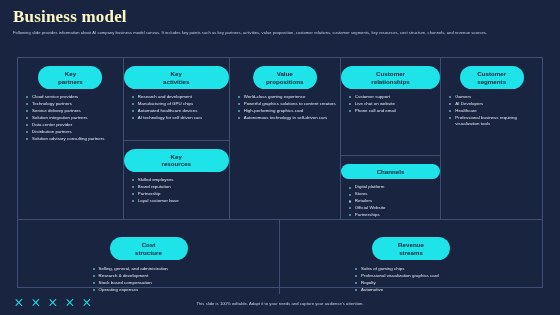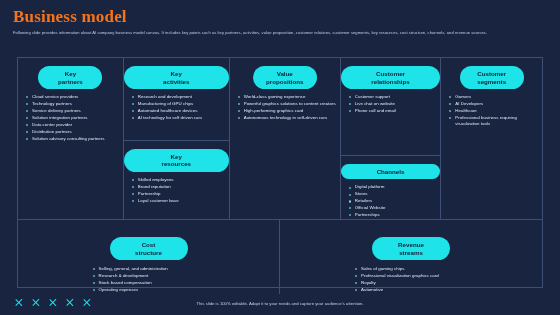--- a/index.html
+++ b/index.html
@@ -10,21 +10,21 @@
     color:#dfe7f5;
     position:relative;
   }
   .slide{position:absolute;inset:0;}
 
   
   .title{
     position:absolute;left:13px;top:7px;
     font-family:"Liberation Serif",serif;
     font-weight:bold;font-size:17px;line-height:20px;
-    color:#f97316;letter-spacing:.2px;
+    color:#fef9c3;letter-spacing:.2px;
   }
   .subtitle{
     position:absolute;left:13px;top:30px;width:534px;
     font-size:4.1px;line-height:6.2px;color:#c4cee0;
     letter-spacing:.05px;
   }
 
   
   .canvas{
     position:absolute;left:17px;top:57px;

